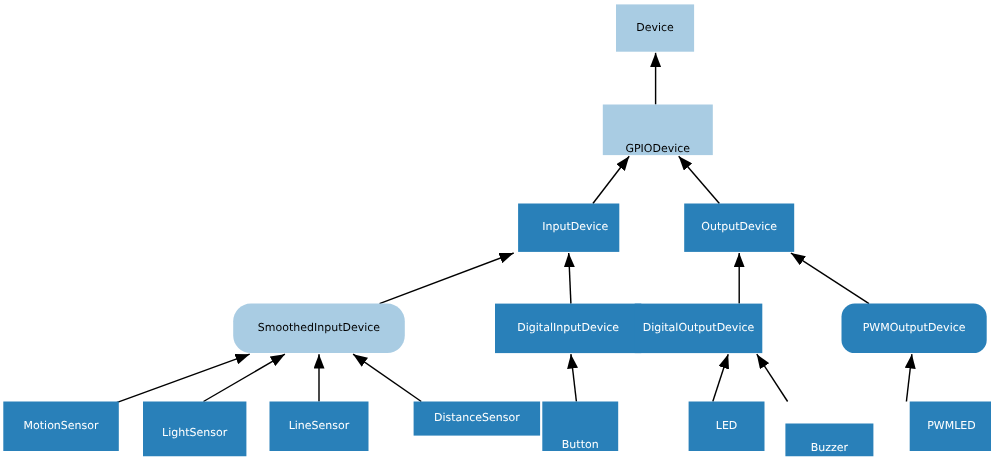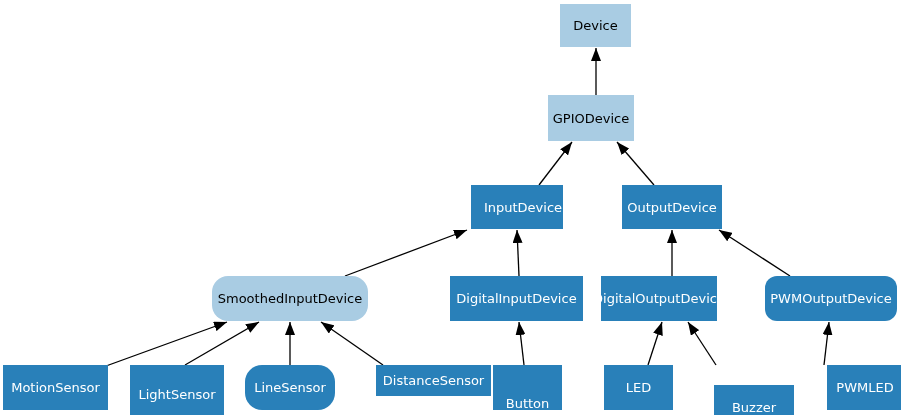--- a/index.html
+++ b/index.html
@@ -24,21 +24,21 @@
     left: 0; top: 0;
     width: 901px; height: 415px;
   }
   .edges-svg line { stroke: var(--edge); stroke-width: 1.3; }
   .arrowhead-path { fill: var(--edge); stroke: none; }
   .node {
     position: absolute;
     display: flex;
     align-items: center;
     justify-content: center;
-    font-size: 13px;
+    font-size: 10px;
     line-height: 1;
     white-space: nowrap;
     box-sizing: border-box;
   }
   .node.dark { background: var(--node-dark); color: var(--text-on-dark); }
   .node.light { background: var(--node-light); color: var(--text-on-light); }
 </style>
 </head>
 <body>
 
@@ -62,57 +62,57 @@
       <line x1="383" y1="365" x2="321" y2="322" marker-end="url(#arrowhead)"></line>
       <line x1="524" y1="365" x2="519" y2="322" marker-end="url(#arrowhead)"></line>
       <line x1="648" y1="365" x2="662" y2="322" marker-end="url(#arrowhead)"></line>
       <line x1="716" y1="365" x2="688" y2="322" marker-end="url(#arrowhead)"></line>
       <line x1="824" y1="365" x2="829" y2="322" marker-end="url(#arrowhead)"></line>
     </svg>
   <div id="nodes">
       <div class="node light" style="left: 560px; top: 4px; width: 71px; height: 43px;">
         <span>Device</span>
       </div>
-      <div class="node light" style="left: 548px; top: 95px; width: 86px; height: 46px;">
+      <div class="node light" style="left: 548px; top: 95px; width: 100px; height: 46px; align-items: flex-end;">
         <span>GPIODevice</span>
       </div>
       <div class="node dark" style="left: 471px; top: 185px; width: 92px; height: 44px; padding-left: 12px;">
         <span>InputDevice</span>
       </div>
       <div class="node dark" style="left: 622px; top: 185px; width: 100px; height: 44px;">
         <span>OutputDevice</span>
       </div>
       <div class="node light" style="left: 212px; top: 276px; width: 156px; height: 45px; border-radius: 16px;">
         <span>SmoothedInputDevice</span>
       </div>
       <div class="node dark" style="left: 450px; top: 276px; width: 133px; height: 45px; justify-content: center;">
         <span>DigitalInputDevice</span>
       </div>
-      <div class="node dark" style="left: 601px; top: 276px; width: 116px; height: 45px;">
+      <div class="node dark" style="left: 577px; top: 276px; width: 116px; height: 45px;">
         <span>DigitalOutputDevice</span>
       </div>
       <div class="node dark" style="left: 765px; top: 276px; width: 132px; height: 45px; border-radius: 12px;">
         <span>PWMOutputDevice</span>
       </div>
       <div class="node dark" style="left: 3px; top: 365px; width: 105px; height: 45px; text-align: right;">
         <span>MotionSensor</span>
       </div>
       <div class="node dark" style="left: 130px; top: 365px; width: 94px; height: 58px;">
         <span>LightSensor</span>
       </div>
-      <div class="node dark" style="left: 245px; top: 365px; width: 90px; height: 45px; border-radius: 17px;">
+      <div class="node dark" style="left: 245px; top: 365px; width: 90px; height: 45px;">
         <span>LineSensor</span>
       </div>
       <div class="node dark" style="left: 376px; top: 365px; width: 115px; height: 31px;">
         <span>DistanceSensor</span>
       </div>
       <div class="node dark" style="left: 493px; top: 365px; width: 69px; height: 45px; align-items: flex-end;">
         <span>Button</span>
       </div>
-      <div class="node dark" style="left: 604px; top: 365px; width: 69px; height: 45px;">
+      <div class="node dark" style="left: 626px; top: 365px; width: 69px; height: 45px;">
         <span>LED</span>
       </div>
       <div class="node dark" style="left: 694px; top: 385px; width: 80px; height: 45px; margin-left: 20px;">
         <span>Buzzer</span>
       </div>
       <div class="node dark" style="left: 795px; top: 365px; width: 76px; height: 45px; margin-left: 32px;">
         <span>PWMLED</span>
       </div>
     </div>
 </div>

